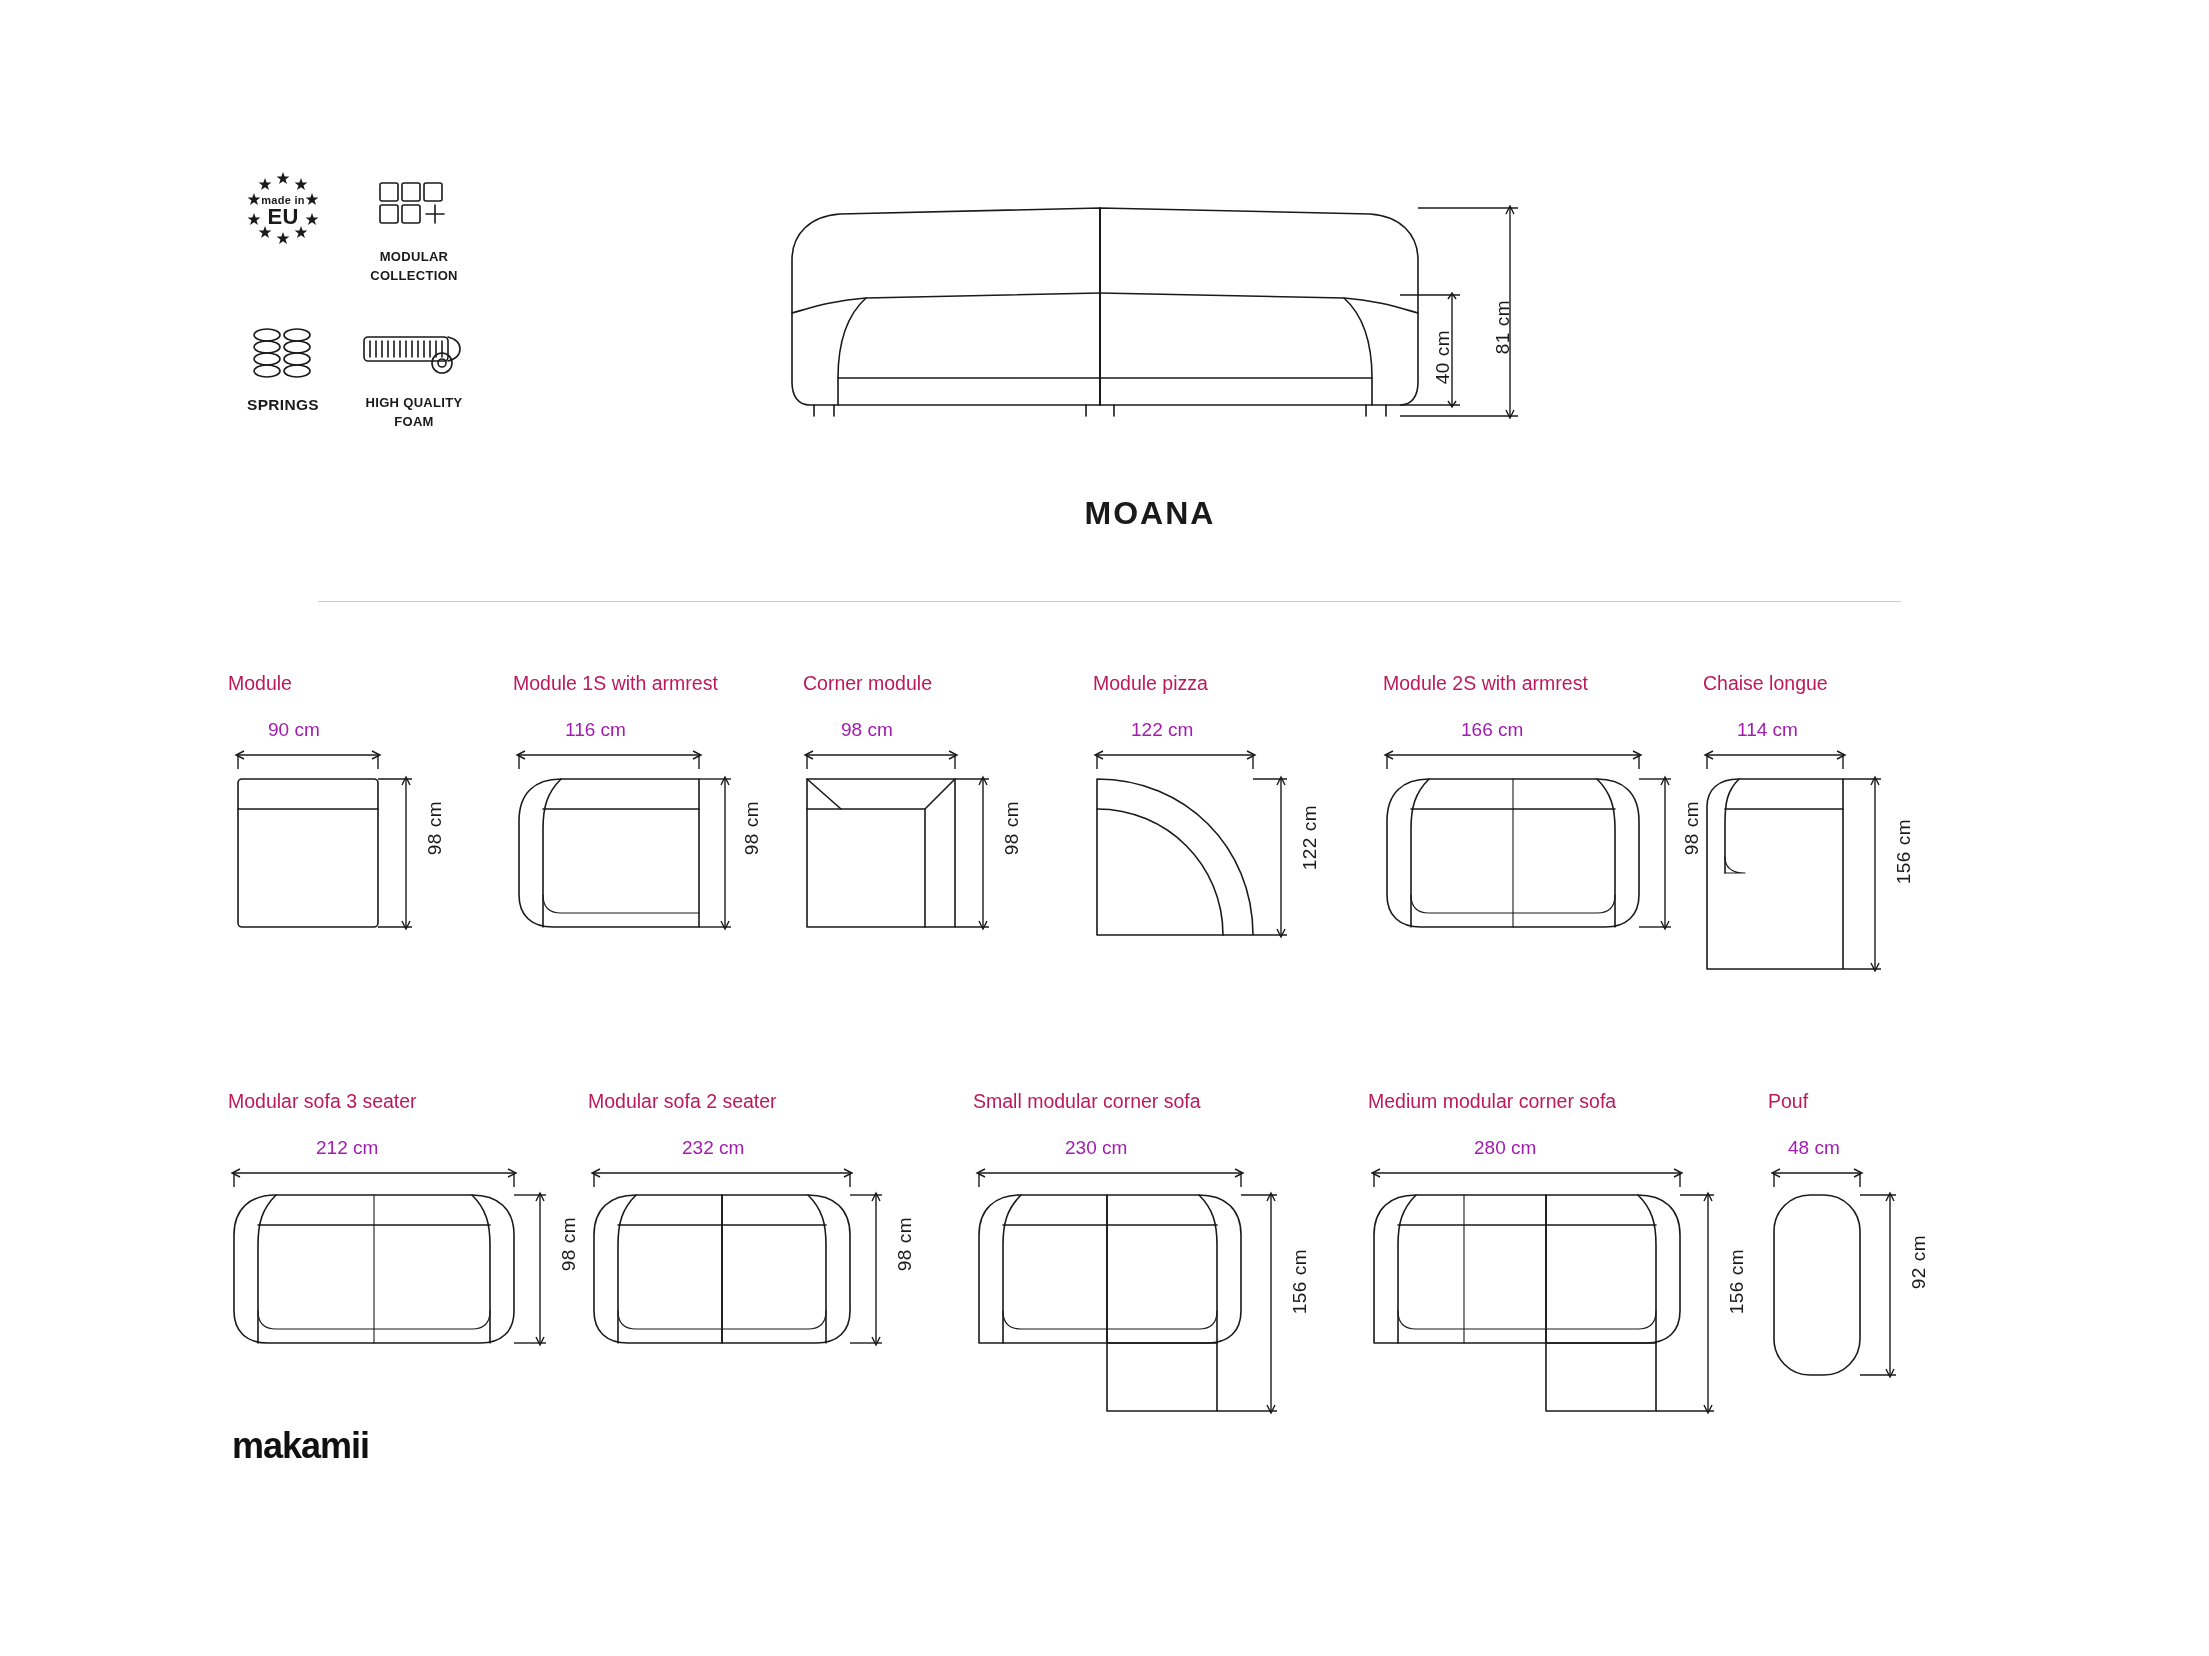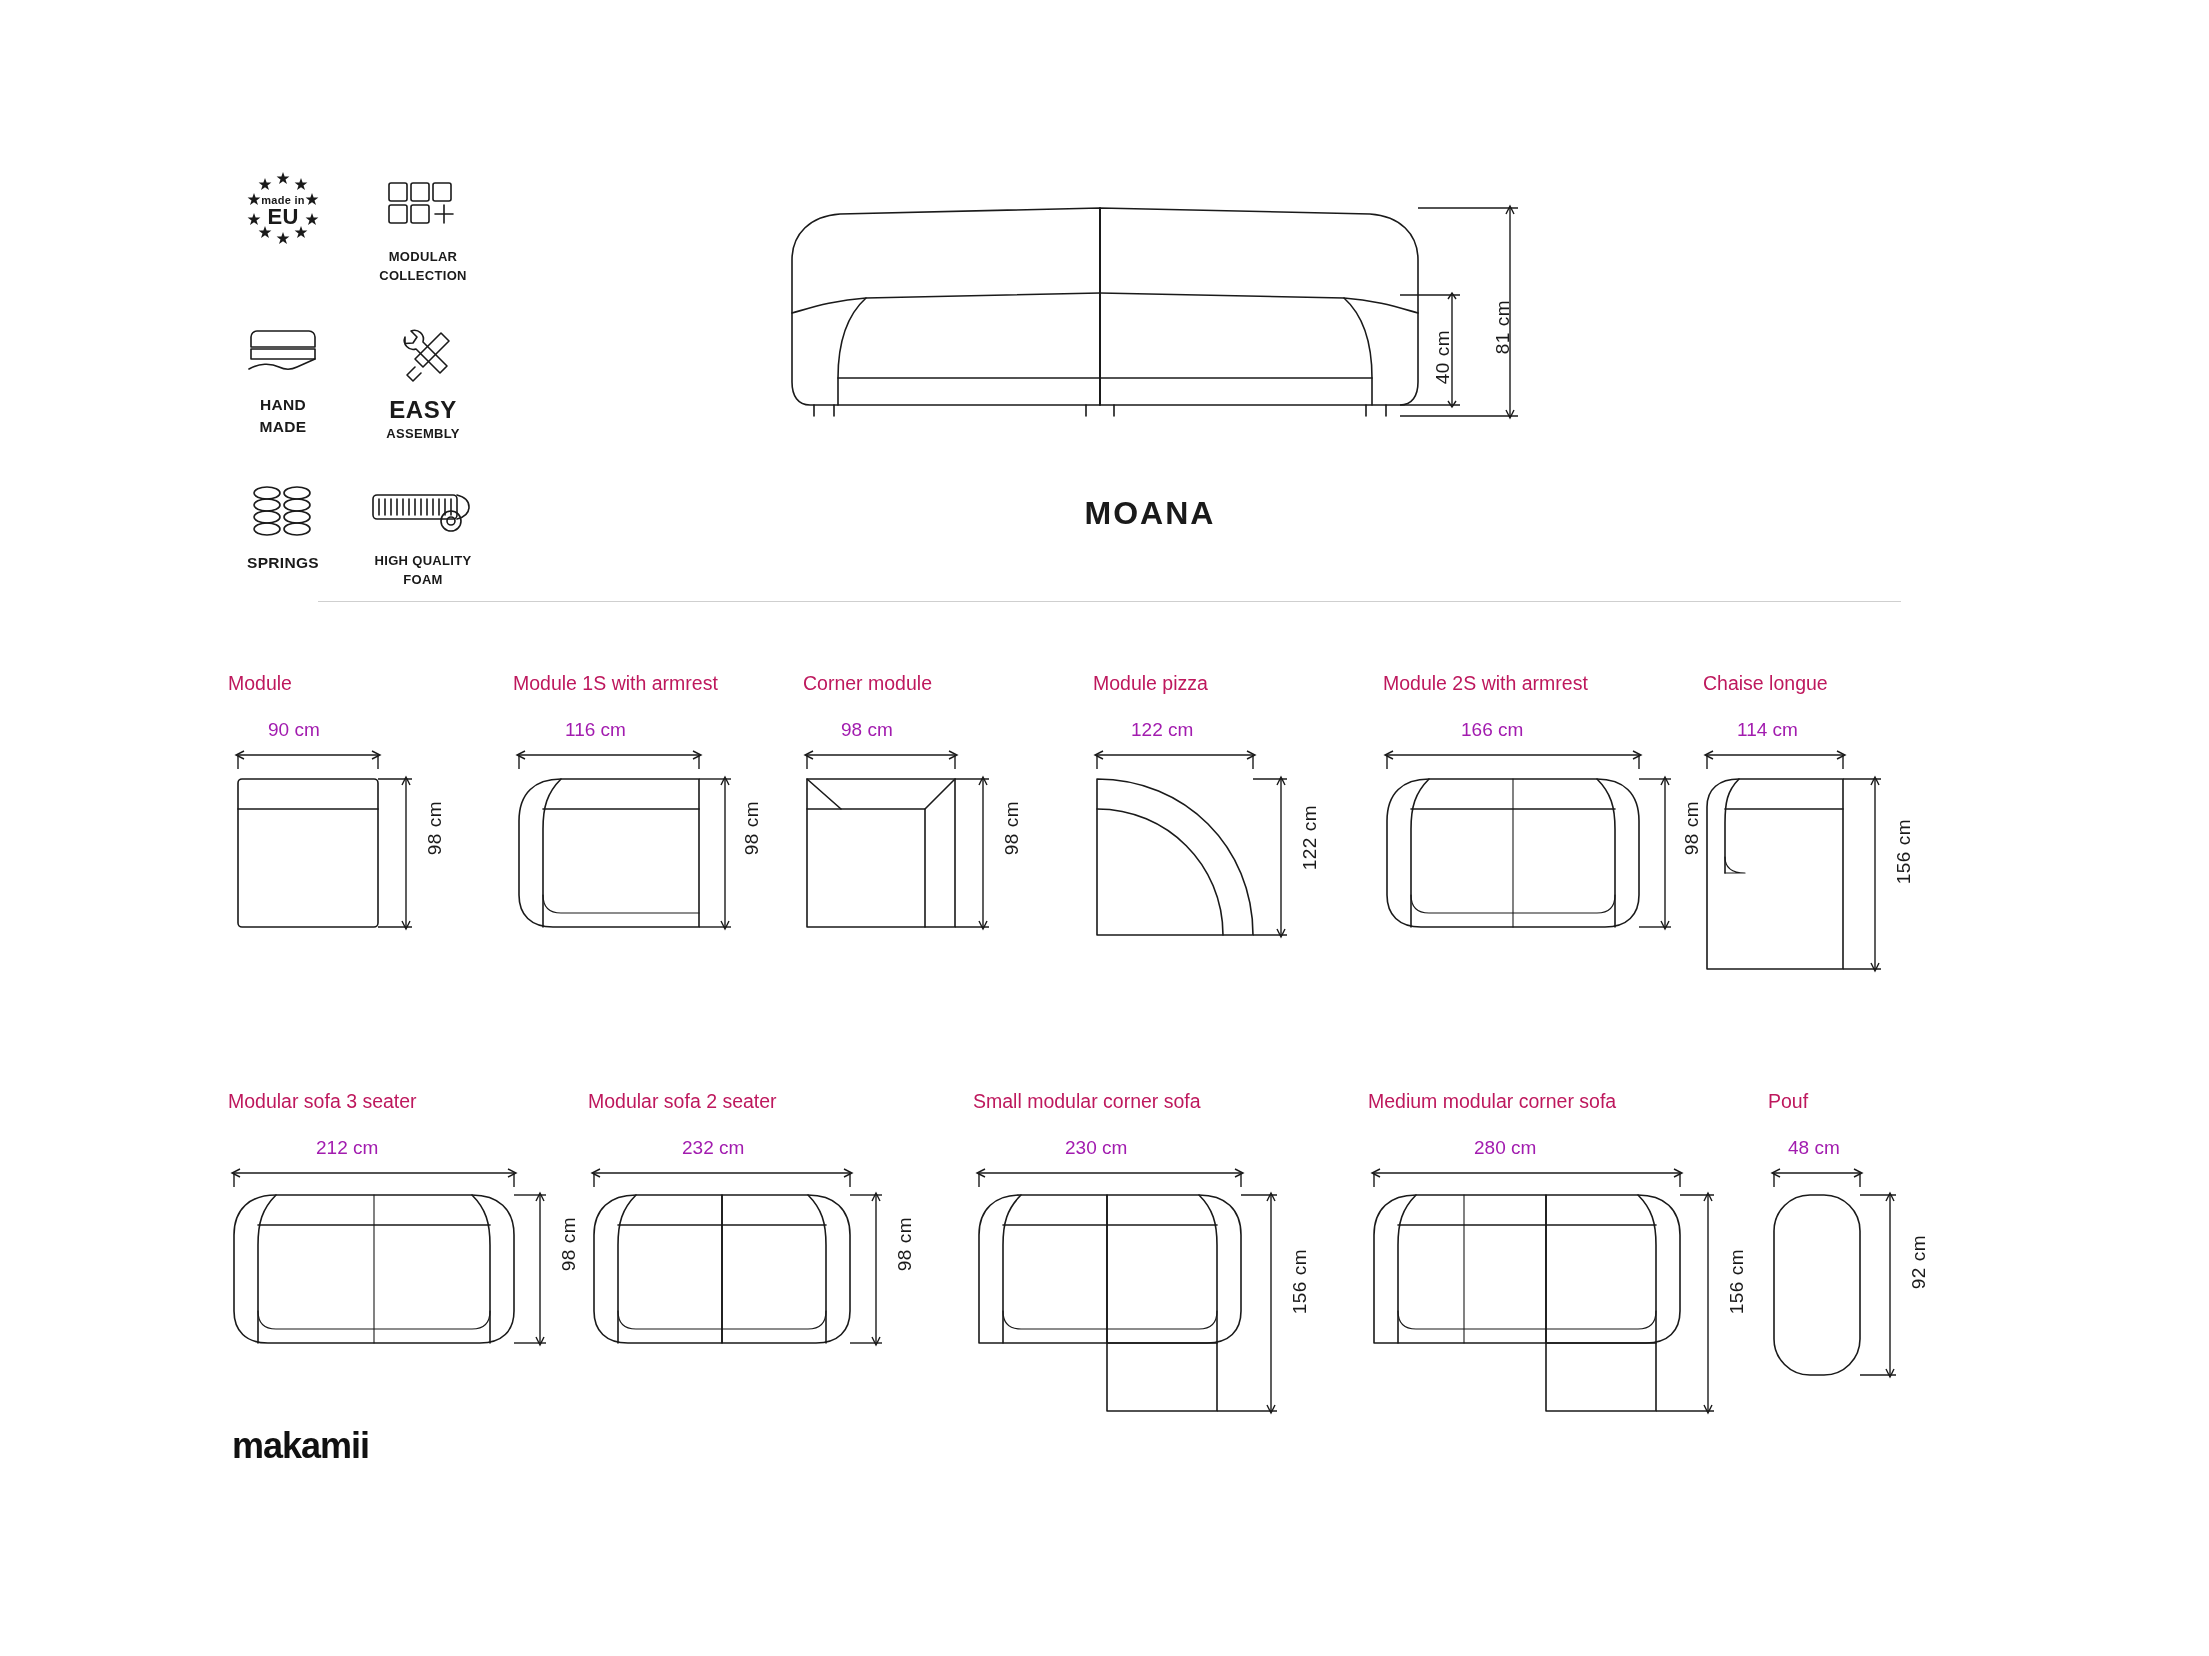--- a/index.html
+++ b/index.html
@@ -23,21 +23,21 @@
 
   
   .badges {
     position: absolute;
     left: 228px;
     top: 170px;
     width: 270px;
   }
   .badge-row {
     display: flex;
-    gap: 30px;
+    gap: 21px;
     margin-bottom: 32px;
   }
   .badge {
     width: 110px;
     text-align: center;
     font-size: 16px;
     font-weight: bold;
     letter-spacing: .3px;
     line-height: 1.15;
   }
@@ -174,49 +174,20 @@
               <rect x="36" y="28" width="18" height="18" rx="2"></rect>
               <path d="M60 37h18M69 28v18"></path>
             </g>
           </svg>
         </div>
         <div class="cap small">MODULAR</div>
         <div class="cap small">COLLECTION</div>
       </div>
     </div>
 
-    <div class="badge-row">
-      <div class="badge">
-        <div class="art">
-          <svg width="96" height="62" viewBox="0 0 96 62">
-            <g class="ln" stroke-width="2.4">
-              <path d="M22 8h52a6 6 0 0 1 6 6v10H16V14a6 6 0 0 1 6-6z"></path>
-              <path d="M16 26h64v10H16z"></path>
-              <path d="M14 46c10-6 22-6 30-2 6 3 12 3 18 0l18-8"></path>
-            </g>
-          </svg>
-        </div>
-        <div class="cap">HAND</div>
-        <div class="cap">MADE</div>
-      </div>
-
-      <div class="badge">
-        <div class="art">
-          <svg width="96" height="62" viewBox="0 0 96 62">
-            <g class="ln" stroke-width="2.4">
-              <path d="M30 14a9 9 0 0 0 11 12l24 24 7-7-24-24A9 9 0 0 0 36 8l6 6-4 6-8 .5z"></path>
-              <path d="M66 10l8 8-26 26-8-8z"></path>
-              <path d="M40 44l-8 8 6 6 8-8"></path>
-            </g>
-          </svg>
-        </div>
-        <div class="cap big">EASY</div>
-        <div class="cap small">ASSEMBLY</div>
-      </div>
-    </div>
 
     <div class="badge-row">
       <div class="badge">
         <div class="art">
           <svg width="96" height="62" viewBox="0 0 96 62">
             <g class="ln" stroke-width="2.2">
               <ellipse cx="32" cy="12" rx="13" ry="6"></ellipse>
               <ellipse cx="32" cy="24" rx="13" ry="6"></ellipse>
               <ellipse cx="32" cy="36" rx="13" ry="6"></ellipse>
               <ellipse cx="32" cy="48" rx="13" ry="6"></ellipse>

